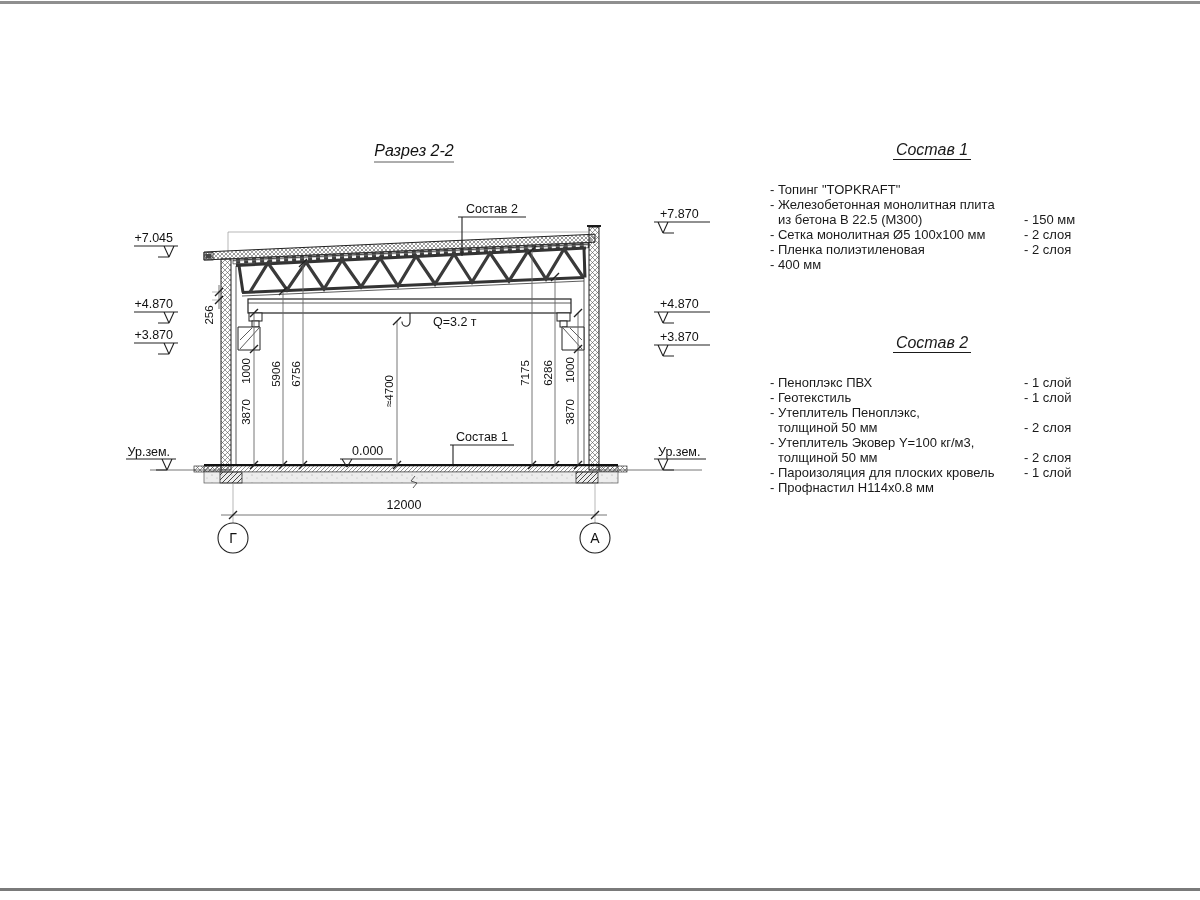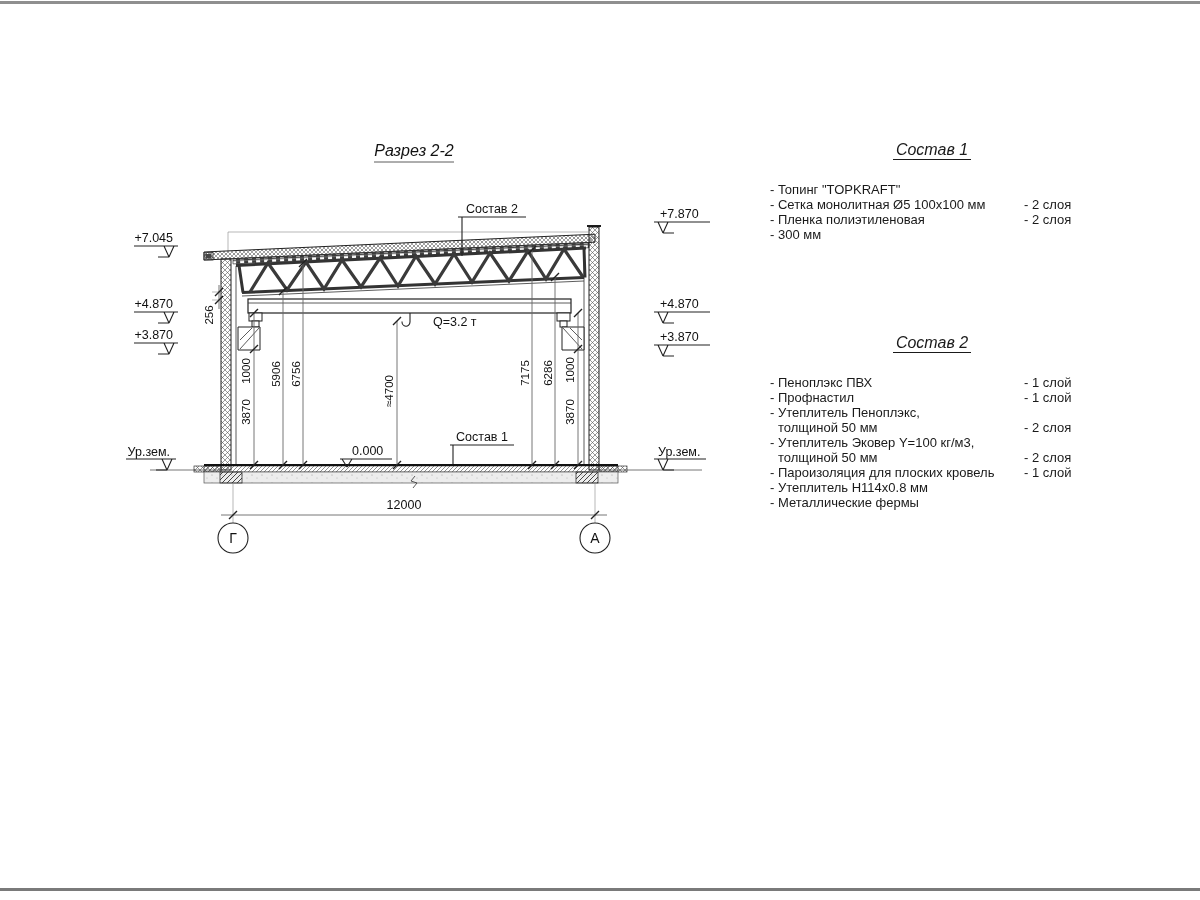--- a/index.html
+++ b/index.html
@@ -220,46 +220,53 @@
 <div class="spec" id="spec1">
   <div class="spec-title"><span>Состав 1</span></div>
   <div class="spec-row">
     <div class="spec-name">
         <div>- Топинг "TOPKRAFT"</div>
       </div>
     <div class="spec-val"></div>
   </div>
   <div class="spec-row">
     <div class="spec-name">
+      <div>- Железобетонная  монолитная плита</div>
+      <div class="spec-cont">из бетона В 22.5 (М300)</div>
+    </div>
+    <div class="spec-val">- 150 мм</div>
+  </div>
+  <div class="spec-row">
+    <div class="spec-name">
         <div>- Сетка монолитная Ø5 100х100 мм</div>
       </div>
     <div class="spec-val">- 2 слоя</div>
   </div>
   <div class="spec-row">
     <div class="spec-name">
         <div>- Пленка полиэтиленовая</div>
       </div>
     <div class="spec-val">- 2 слоя</div>
   </div>
   <div class="spec-row">
-    <div class="spec-val">- 300 мм</div>
+    <div class="spec-val">- 400 мм</div>
   </div>
 </div>
 
 <div class="spec" id="spec2">
   <div class="spec-title"><span>Состав 2</span></div>
   <div class="spec-row">
     <div class="spec-name">
         <div>- Пеноплэкс ПВХ</div>
       </div>
     <div class="spec-val">- 1 слой</div>
   </div>
   <div class="spec-row">
     <div class="spec-name">
-        <div>- Профнастил</div>
+        <div>- Геотекстиль</div>
       </div>
     <div class="spec-val">- 1 слой</div>
   </div>
   <div class="spec-row">
     <div class="spec-name">
       <div>- Утеплитель Пеноплэкс,</div>
       <div class="spec-cont">толщиной 50 мм</div>
     </div>
     <div class="spec-val">- 2 слоя</div>
   </div>
@@ -271,23 +278,17 @@
     <div class="spec-val">- 2 слоя</div>
   </div>
   <div class="spec-row">
     <div class="spec-name">
         <div>- Пароизоляция для плоских кровель</div>
       </div>
     <div class="spec-val">- 1 слой</div>
   </div>
   <div class="spec-row">
     <div class="spec-name">
-        <div>- Утеплитель Н114х0.8 мм</div>
+        <div>- Профнастил Н114х0.8 мм</div>
       </div>
     <div class="spec-val"></div>
   </div>
-  <div class="spec-row">
-    <div class="spec-name">
-        <div>- Металлические фермы</div>
-      </div>
-    <div class="spec-val"></div>
-  </div>
 </div>
 
 </body></html>

